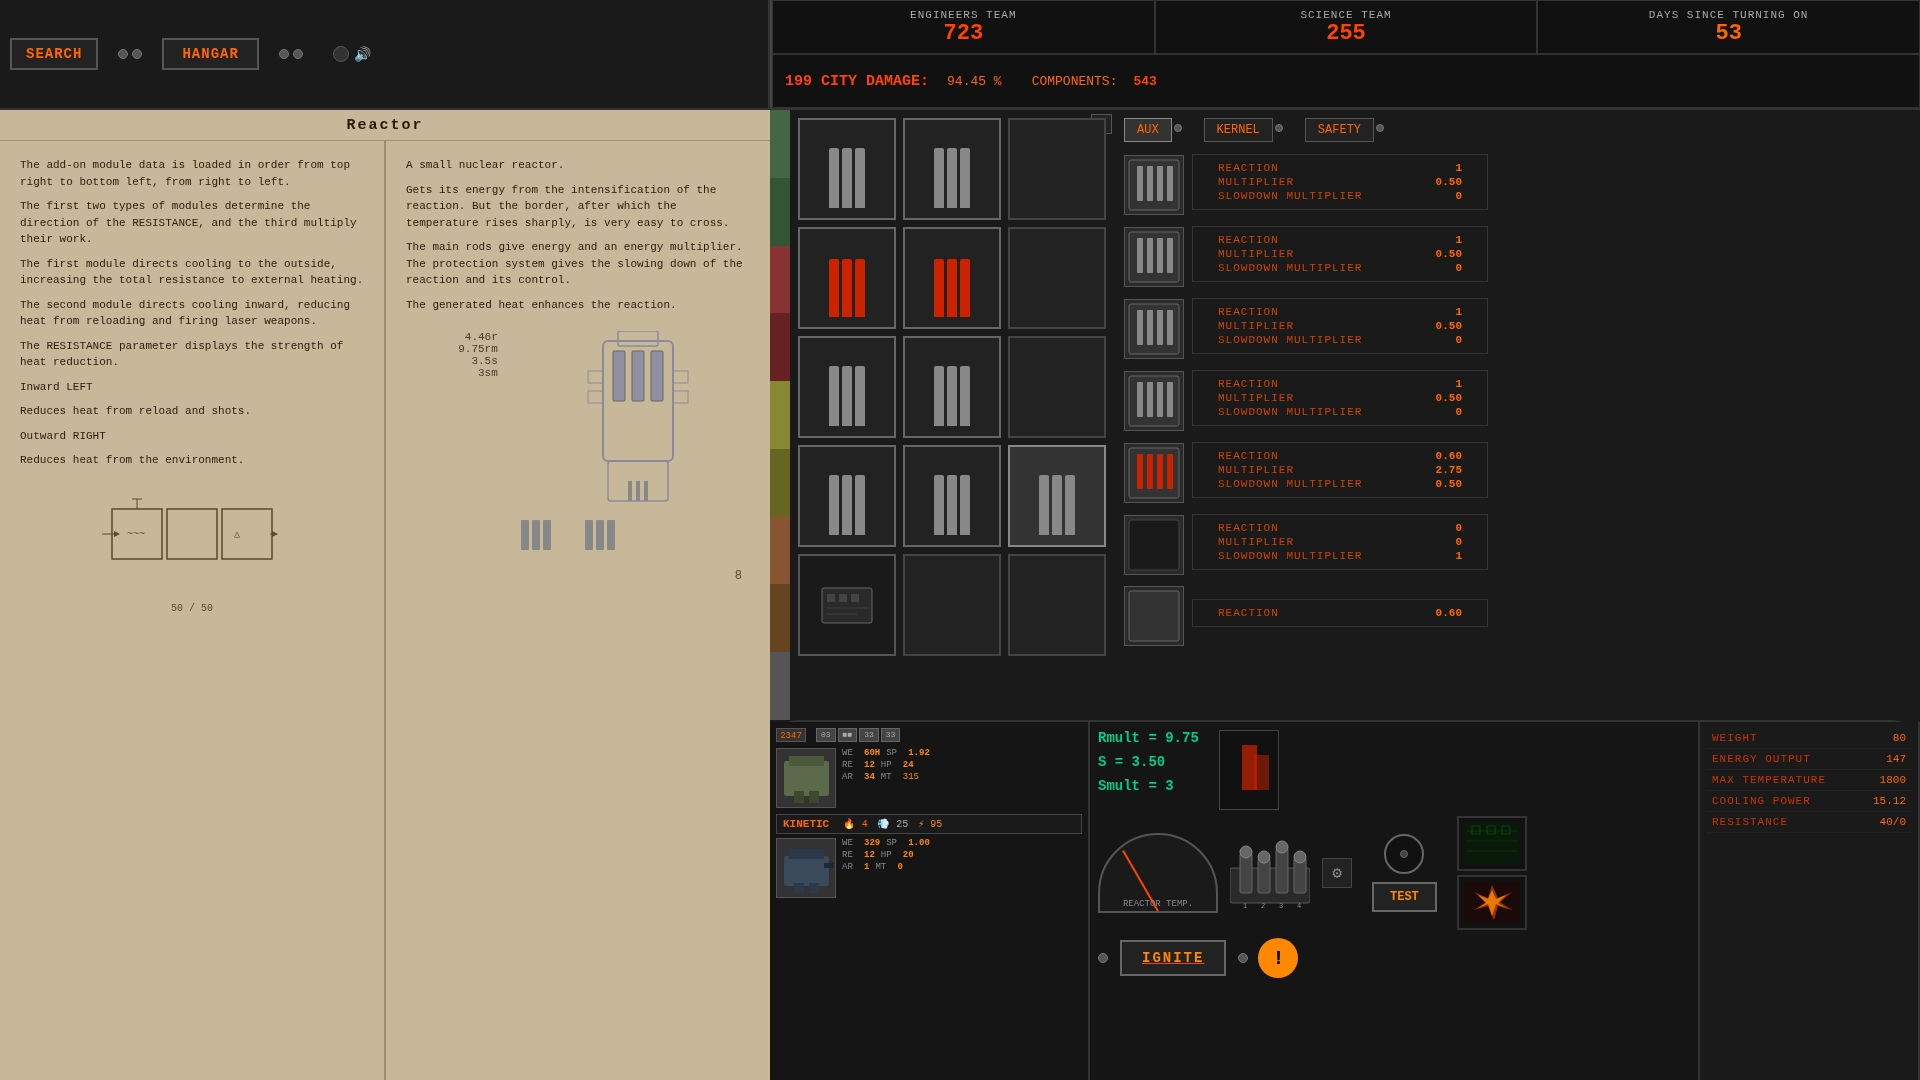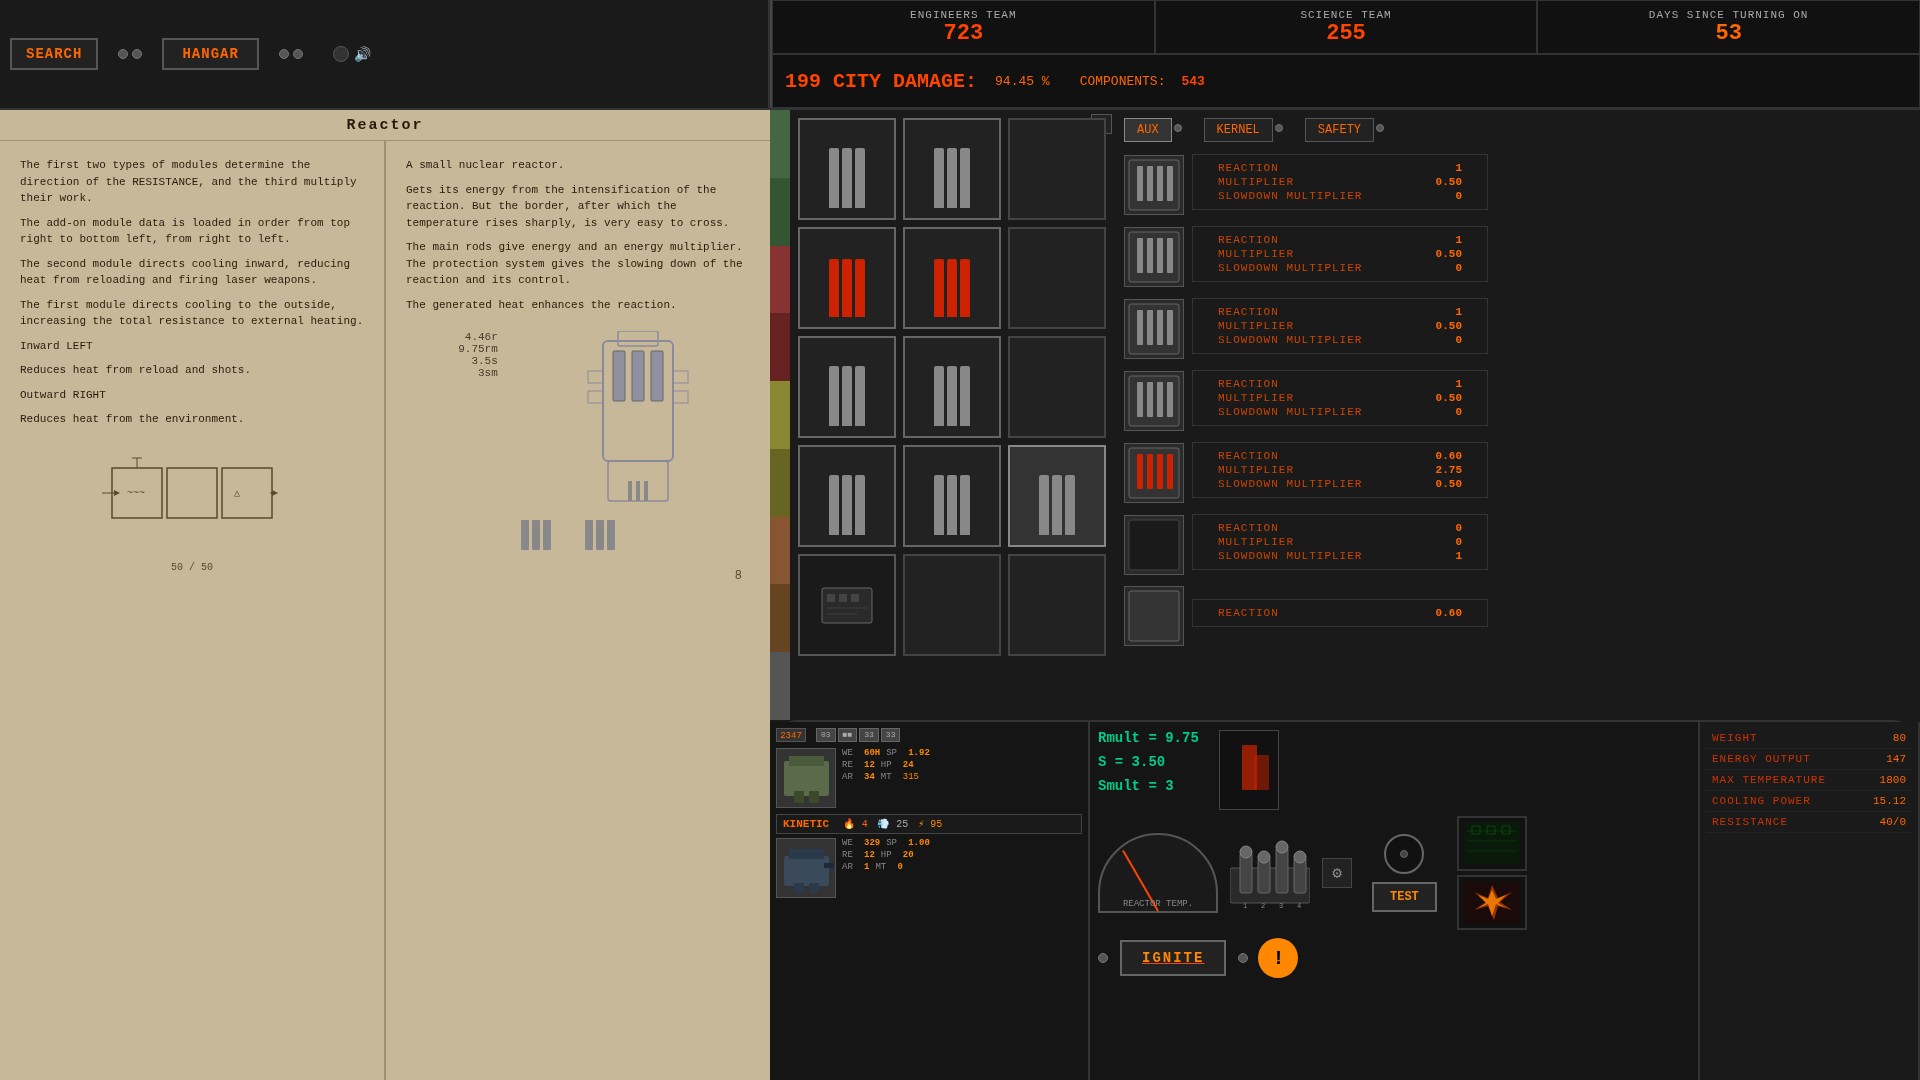--- a/index.html
+++ b/index.html
@@ -110,21 +110,21 @@
       align-items: center;
       padding: 4px 12px;
       gap: 10px;
       font-size: 13px;
       color: #ff6600;
     }
 
     .damage-number {
       color: #ff4400;
       font-weight: bold;
-      font-size: 20px;
+      font-size: 15px;
       margin-right: 8px;
     }
 
     
     #main {
       display: flex;
       width: 100%;
       height: calc(1080px - 110px);
     }
 
@@ -562,24 +562,25 @@
 
 <div id="main">
 
   <div id="book-panel">
     <div style="text-align:center; padding: 6px 0; border-bottom: 1px solid #a09070;">
       <span class="book-title">Reactor</span>
     </div>
     <div id="book-content">
 
       <div class="book-page">
+        <p class="book-text">The add-on module data is loaded in order from top right to bottom left, from right to left.</p>
         <p class="book-text">The first two types of modules determine the direction of the RESISTANCE, and the third multiply their work.</p>
-        <p class="book-text">The add-on module data is loaded in order from top right to bottom left, from right to left.</p>
+        <p class="book-text">The first module directs cooling to the outside, increasing the total resistance to external heating.</p>
         <p class="book-text">The second module directs cooling inward, reducing heat from reloading and firing laser weapons.</p>
-        <p class="book-text">The first module directs cooling to the outside, increasing the total resistance to external heating.</p>
+        <p class="book-text">The RESISTANCE parameter displays the strength of heat reduction.</p>
         <p class="book-text">Inward LEFT</p>
         <p class="book-text">Reduces heat from reload and shots.</p>
         <p class="book-text">Outward RIGHT</p>
         <p class="book-text">Reduces heat from the environment.</p>
 
         <div class="book-diagrams">
           <svg width="200" height="120">
 
             <rect x="20" y="30" width="50" height="50" fill="none" stroke="#5a4a2a" stroke-width="1.5"></rect>
             <rect x="75" y="30" width="50" height="50" fill="none" stroke="#5a4a2a" stroke-width="1.5"></rect>

